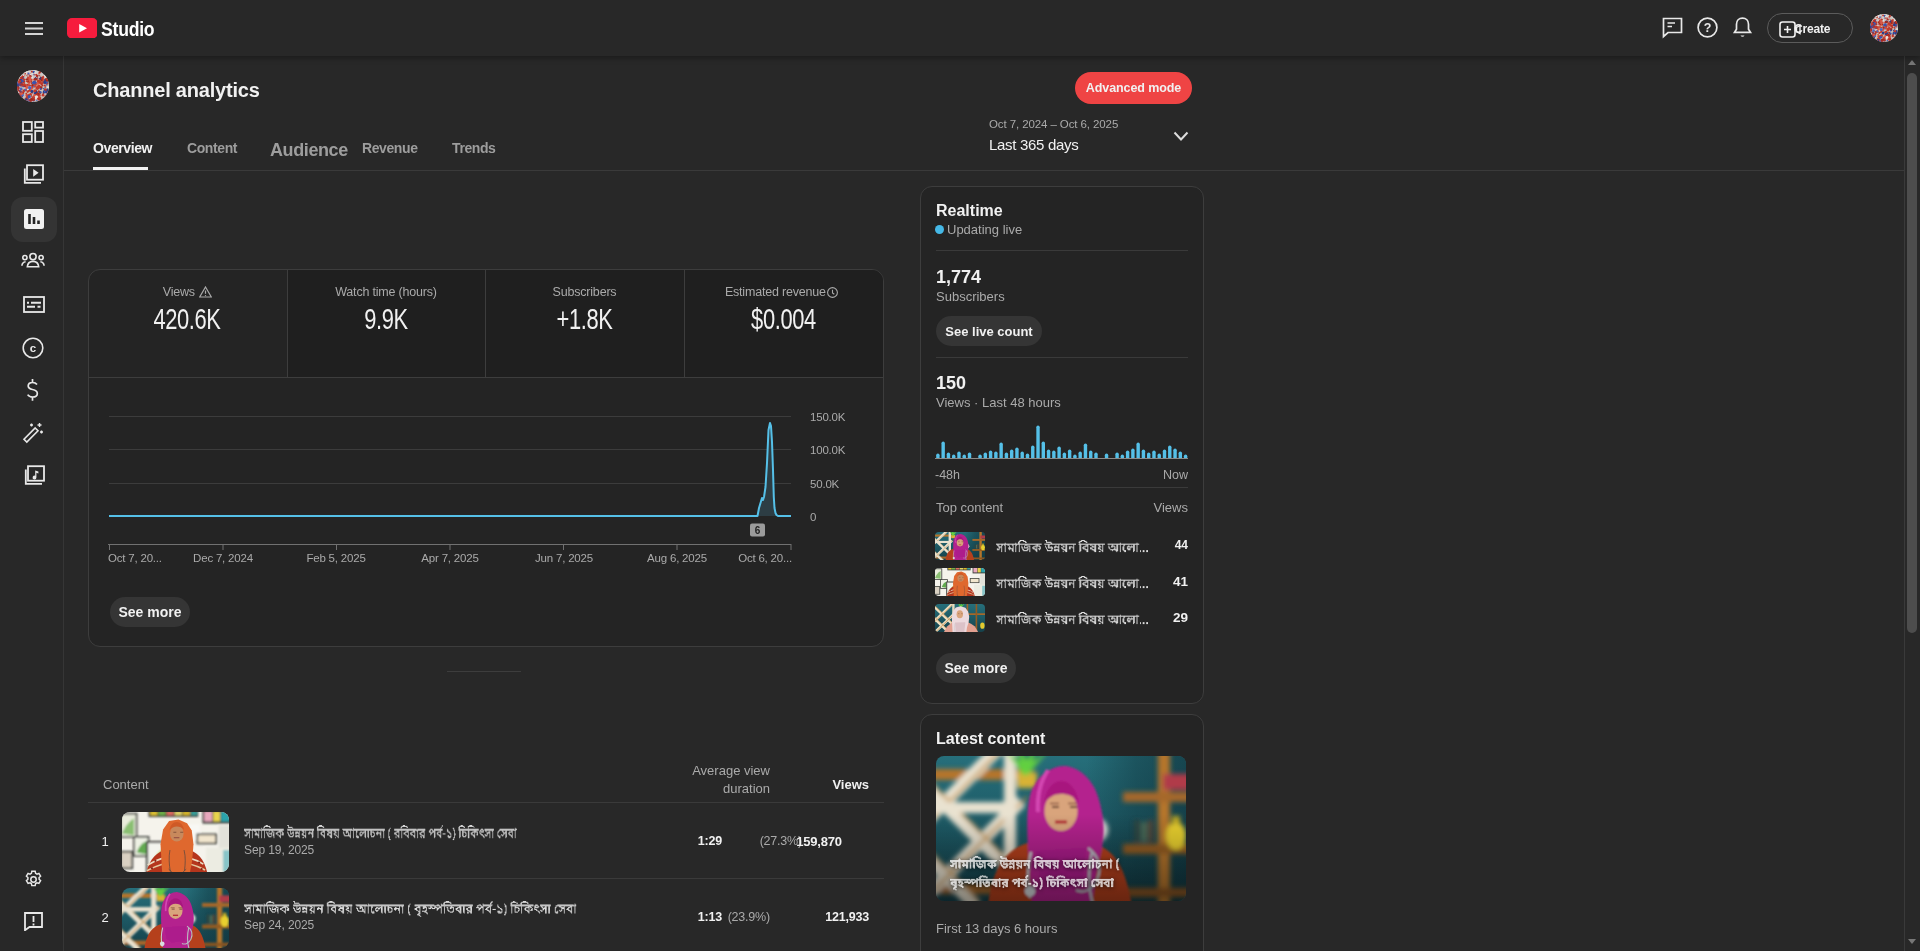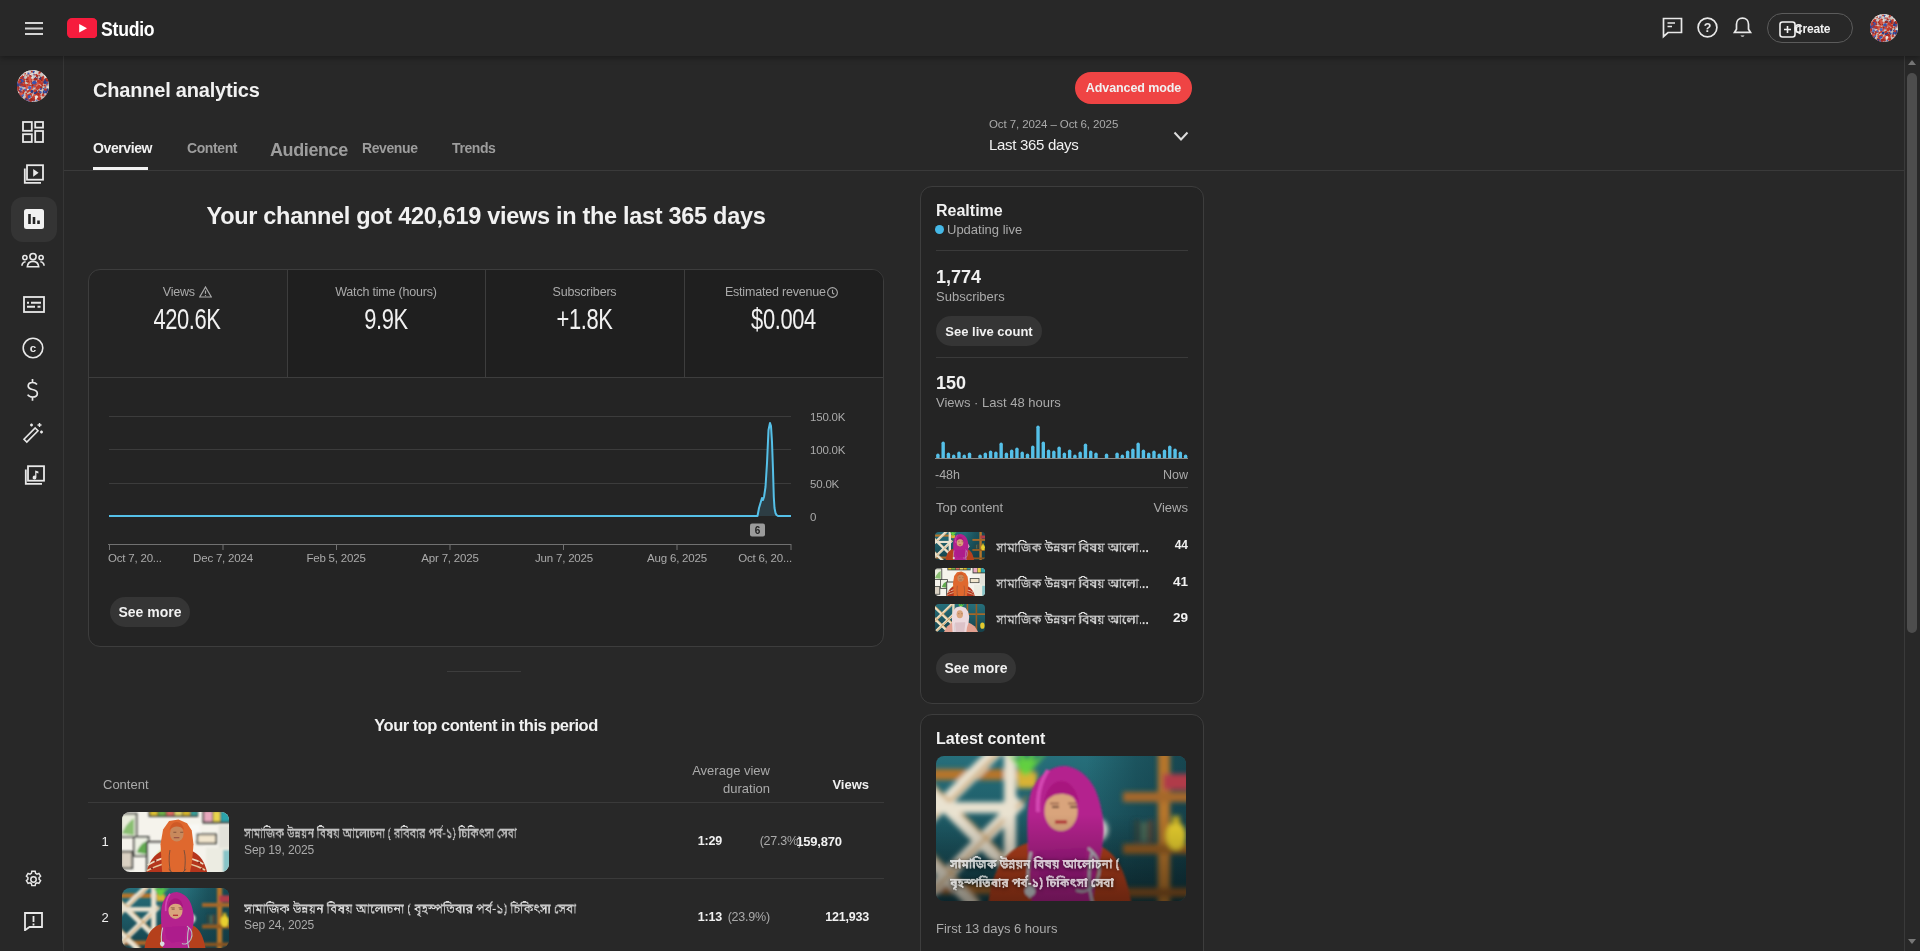--- a/index.html
+++ b/index.html
@@ -988,21 +988,20 @@
     </svg>
 
 <div class="abs" style="left:93px;top:140px;font-size:14px;font-weight:bold;color:#f1f1f1;letter-spacing:-.4px">Overview</div>
 <div class="abs" style="left:187px;top:140px;font-size:14px;font-weight:bold;color:#9d9d9d;letter-spacing:-.4px">Content</div>
 <div class="abs" style="left:270px;top:140px;font-size:18px;font-weight:bold;color:#9d9d9d;letter-spacing:-.4px">Audience</div>
 <div class="abs" style="left:362px;top:140px;font-size:14px;font-weight:bold;color:#9d9d9d;letter-spacing:-.4px">Revenue</div>
 <div class="abs" style="left:452px;top:140px;font-size:14px;font-weight:bold;color:#9d9d9d;letter-spacing:-.4px">Trends</div>
 <div class="abs" style="left:64px;top:170px;width:1841px;height:1px;background:#3a3a3a"></div>
 <div class="abs" style="left:93px;top:167px;width:55px;height:3px;background:#f1f1f1"></div>
 
-<div class="abs" style="left:88px;top:203px;width:796px;text-align:center;font-size:23.5px;font-weight:bold;color:#f1f1f1;letter-spacing:-.3px">Your channel got 420,619 views in the last 365 days</div>
 
 <div class="card" style="left:88px;top:269px;width:796px;height:378px"></div>
 <div class="abs" style="left:287px;top:270px;width:198px;height:107px;background:#1f1f1f;border-left:1px solid #3d3d3d"></div>
 <div class="abs" style="left:485px;top:270px;width:199px;height:107px;background:#1f1f1f;border-left:1px solid #3d3d3d"></div>
 <div class="abs" style="left:684px;top:270px;width:199px;height:107px;background:#1f1f1f;border-left:1px solid #3d3d3d;border-radius:0 11px 0 0"></div>
 <div class="abs" style="left:89px;top:377px;width:794px;height:1px;background:#3d3d3d"></div>
 <div class="abs" style="left:88px;top:285px;width:198px;text-align:center;font-size:12.5px;color:#aaa;letter-spacing:-.2px">Views&nbsp;&nbsp;&nbsp;&nbsp;&nbsp;</div>
 <svg class="abs" style="left:199px;top:286px" width="13" height="12" viewBox="0 0 13 12">
       <path d="M6.5 1L12.3 11H.7Z" fill="none" stroke="#aaa" stroke-width="1.2"></path>
       <path d="M6.5 4.5V7.8" stroke="#aaa" stroke-width="1.2"></path>
@@ -1042,21 +1041,20 @@
     <text x="704" y="162" text-anchor="end">Oct 6, 20...</text>
     <text x="722" y="20.5">150.0K</text>
     <text x="722" y="54">100.0K</text>
     <text x="722" y="87.5">50.0K</text>
     <text x="722" y="120.5">0</text>
   </g>
 </svg>
 <div class="chip" style="left:110px;top:597px;width:80px;height:30px;border-radius:15px">See more</div>
 
 <div class="abs" style="left:447px;top:671px;width:74px;height:1px;background:#3d3d3d"></div>
-<div class="abs" style="left:88px;top:716px;width:796px;text-align:center;font-size:16.5px;font-weight:bold;color:#f1f1f1;letter-spacing:-.5px">Your top content in this period</div>
 <div class="abs" style="left:103px;top:777px;font-size:13px;color:#aaa">Content</div>
 <div class="abs" style="left:620px;top:762px;width:150px;text-align:right;font-size:13px;color:#aaa;line-height:18px">Average view<br>duration</div>
 <div class="abs" style="left:769px;top:777px;width:100px;text-align:right;font-size:13px;font-weight:bold;color:#f1f1f1">Views</div>
 <div class="abs" style="left:88px;top:802px;width:796px;height:1px;background:#3a3a3a"></div>
 
 <div class="abs" style="left:98px;top:834px;width:14px;text-align:center;font-size:13px;color:#f1f1f1">1</div>
 <svg class="abs" style="left:122px;top:812px;border-radius:8px" width="107" height="60" viewBox="0 0 250 145" preserveAspectRatio="none">
       <use href="#thA"></use>
     </svg>
 <svg class="abs" style="left:244px;top:825px" width="273" height="16" viewBox="0 0 378 17" preserveAspectRatio="none">

